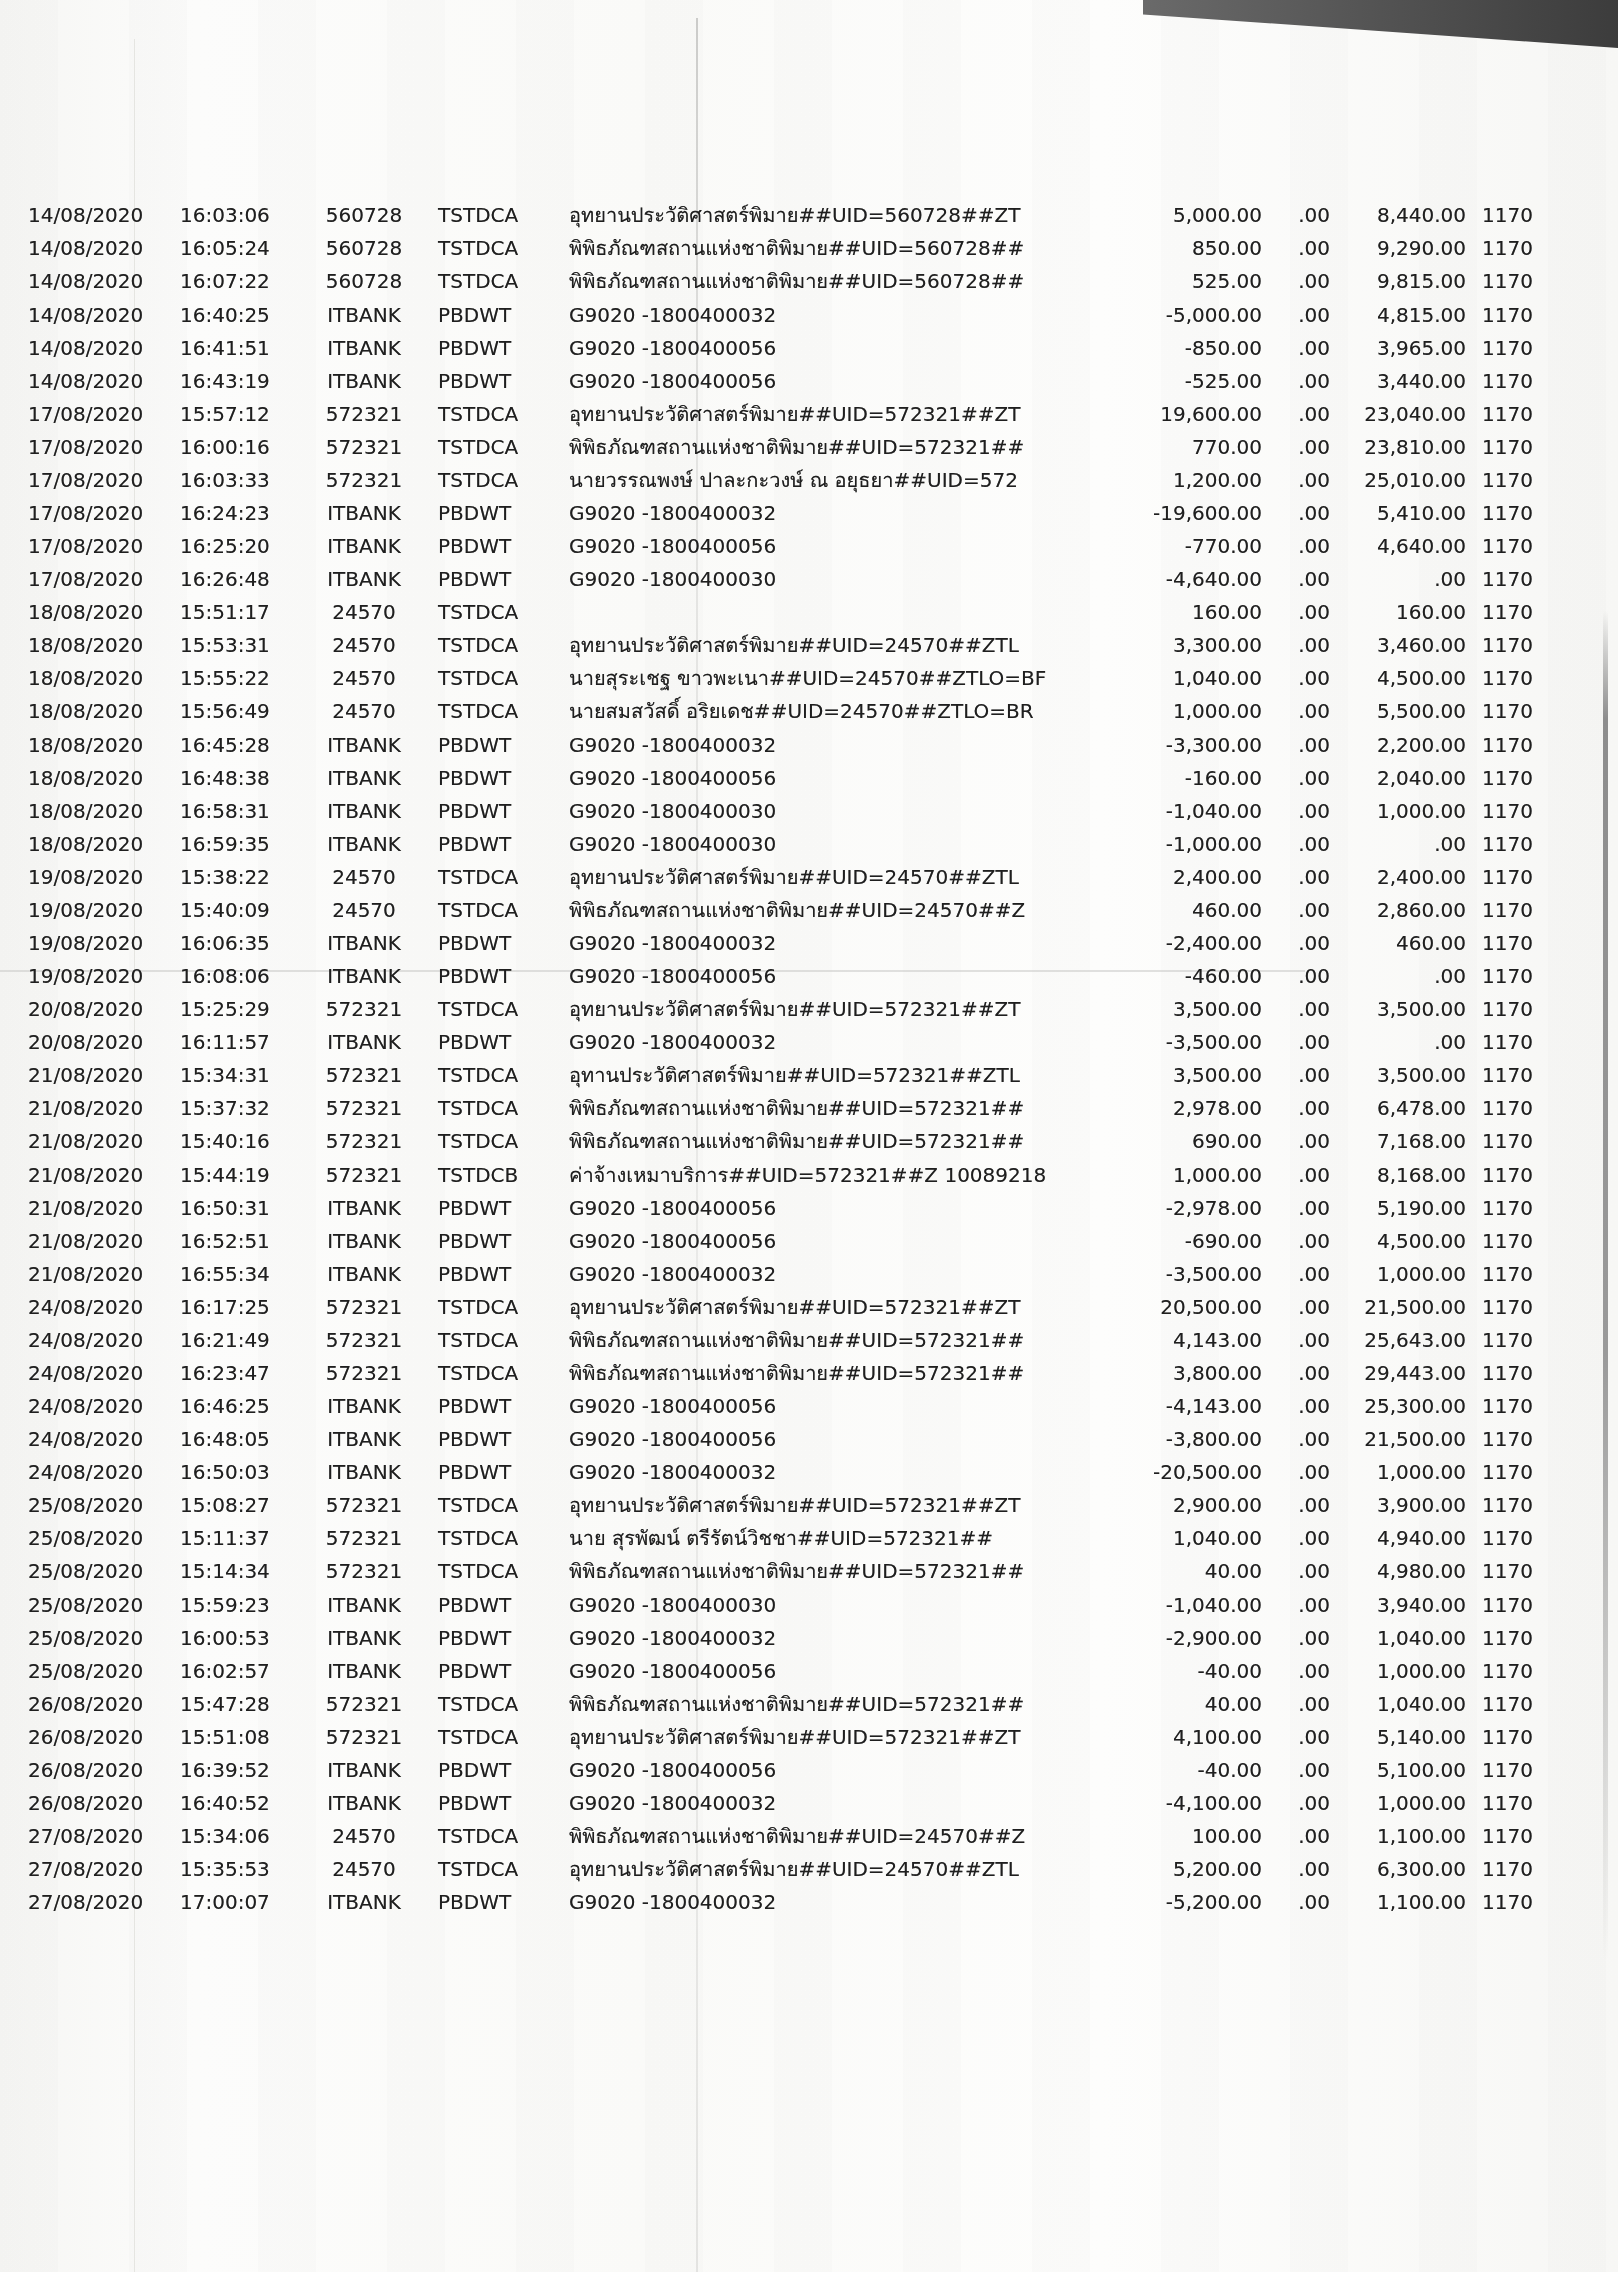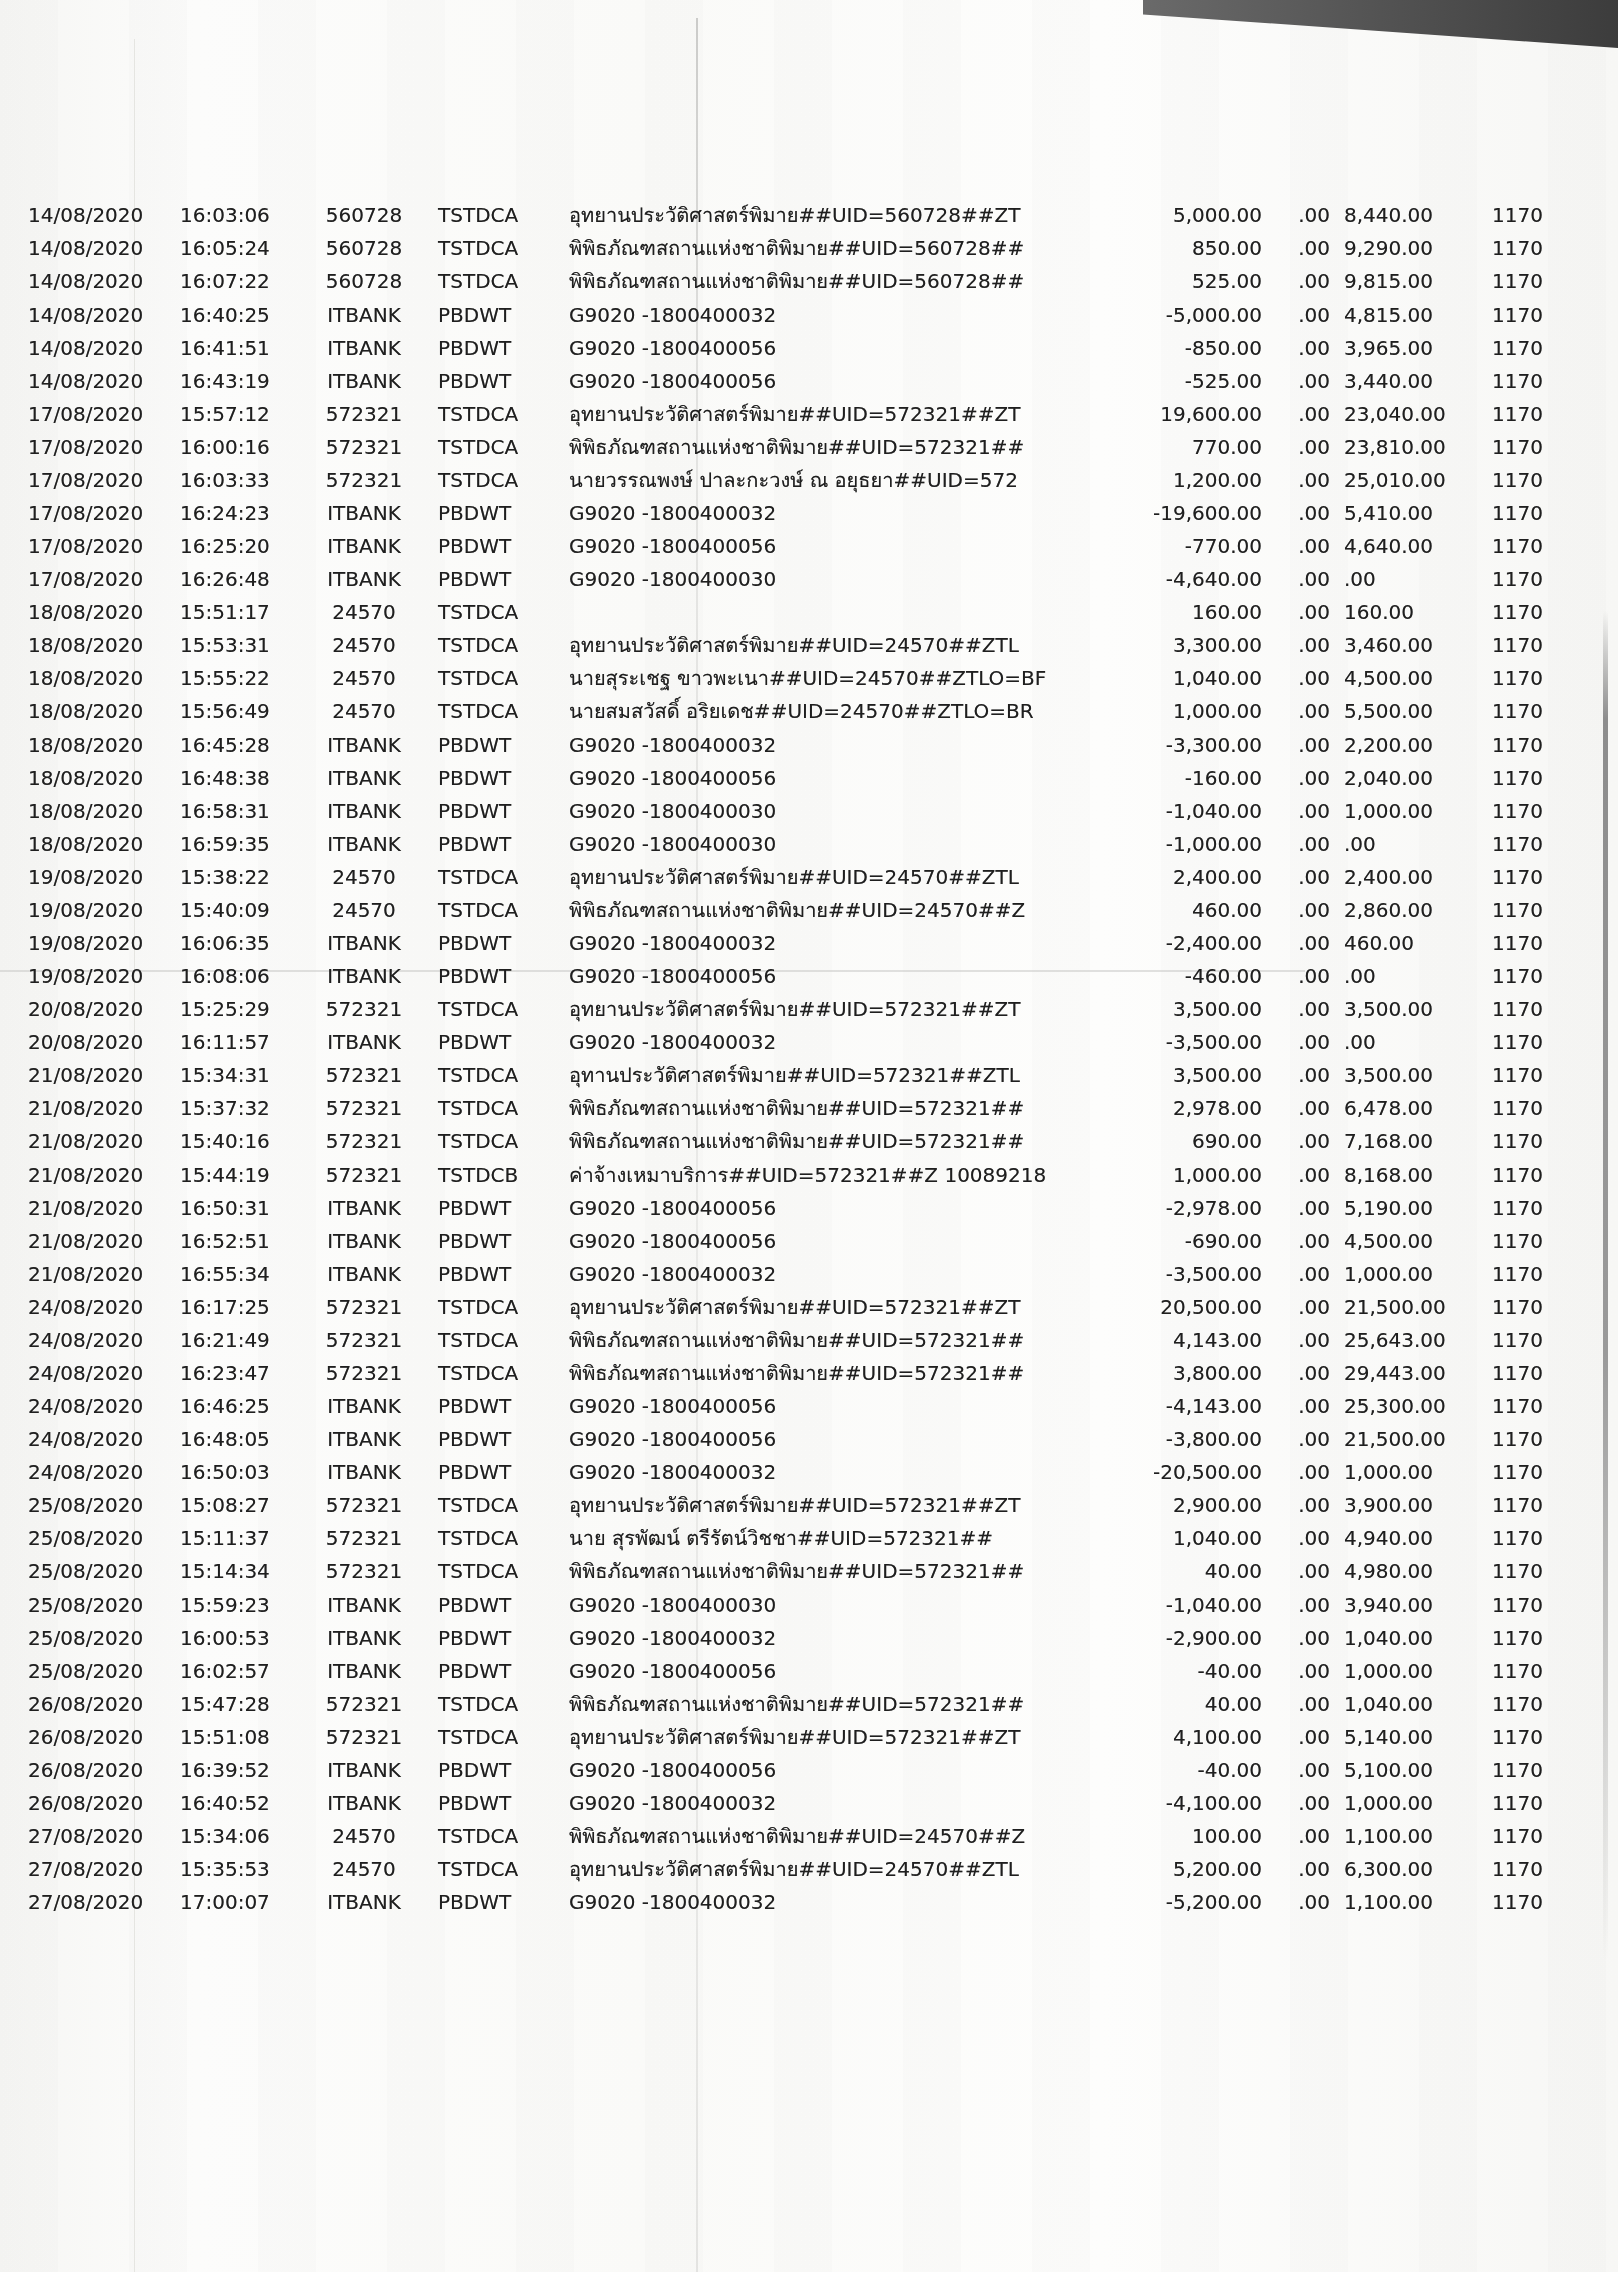--- a/index.html
+++ b/index.html
@@ -41,22 +41,22 @@
   .row{position:absolute;left:0;right:0;height:33px;line-height:33px;font-size:20px;
        white-space:nowrap;text-shadow:0 0 0.6px rgba(20,20,20,.45);}
   .c{position:absolute;top:0;display:block;}
   .c.date{left:28px;width:139px;}
   .c.time{left:180px;width:111px;}
   .c.code{left:301px;width:126px;text-align:center;}
   .c.type{left:438px;width:126px;}
   .c.desc{left:569px;width:598px;overflow:hidden;}
   .c.amt{left:1009px;width:253px;text-align:right;}
   .c.fee{left:1273px;width:57px;text-align:right;}
-  .c.bal{left:1344px;width:122px;text-align:left;}
-  .c.br{left:1482px;width:71px;text-align:center;}
+  .c.bal{left:1344px;width:122px;text-align:right;}
+  .c.br{left:1482px;width:71px;text-align:left;}
 </style>
 </head>
 <body>
 
 <div class="page">
   <div class="wedge"></div>
   <div class="fold-left"></div>
   <div class="fold-center"></div>
   <div class="edge-right"></div>
   <div class="streak-h"></div>

